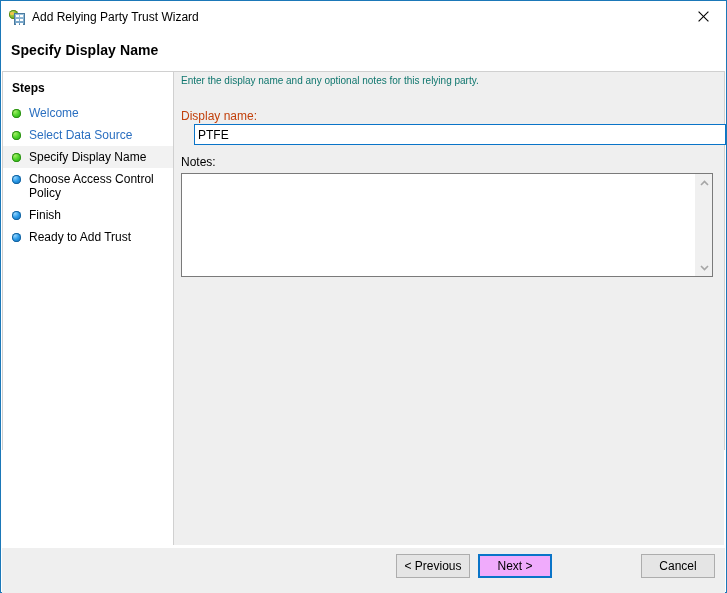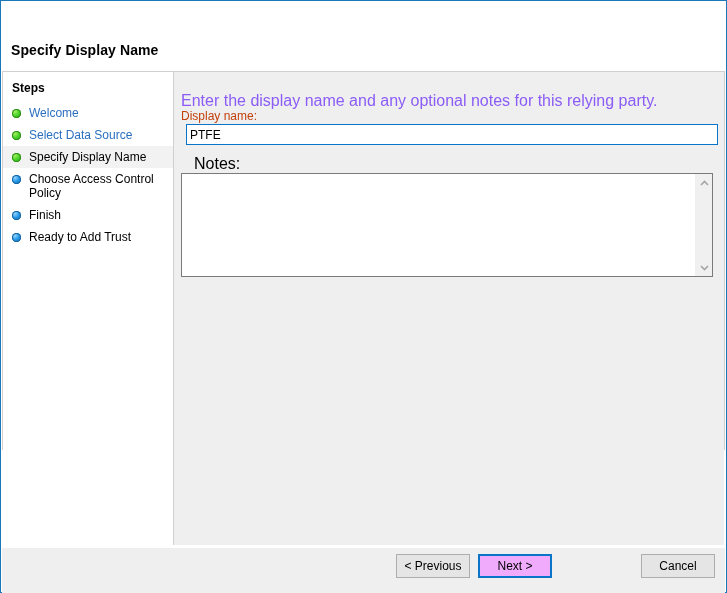--- a/index.html
+++ b/index.html
@@ -186,52 +186,52 @@
     position: absolute;
     left: 171px;
     top: 0;
     width: 550px;
     height: 473px;
     background: #efefef;
   }
   .intro-text {
     position: absolute;
     left: 7px;
-    top: 20px;
-    font-size: 16px;
-    color: #8b5cf6;
+    top: 3px;
+    font-size: 10px;
+    color: #0f766e;
   }
   .label-display {
     position: absolute;
     left: 7px;
     top: 37px;
     font-size: 12px;
     color: #c2410c;
   }
   .display-input {
     position: absolute;
-    left: 12px;
+    left: 20px;
     top: 52px;
     width: 532px;
     height: 21px;
     box-sizing: border-box;
     border: 1px solid #0a74c8;
     background: #ffffff;
     font-family: "Liberation Sans", sans-serif;
     font-size: 12px;
     color: #000000;
     padding: 0 0 0 3px;
     outline: none;
     line-height: 19px;
   }
   .label-notes {
     position: absolute;
-    left: 20px;
+    left: 7px;
     top: 83px;
-    font-size: 16px;
+    font-size: 12px;
     color: #000000;
   }
   .notes-box {
     position: absolute;
     left: 7px;
     top: 101px;
     width: 532px;
     height: 104px;
     box-sizing: border-box;
     border: 1px solid #7a7a7a;
@@ -300,20 +300,33 @@
     background: #f0abfc;
     line-height: 20px;
   }
   .btn.cancel { right: 10px; width: 74px; margin-left: 8px; }
 </style>
 </head>
 <body>
 
 <div class="window">
 
+  <div class="titlebar">
+    <span class="title-icon">
+      <span class="globe"></span>
+      <span class="srv"></span>
+    </span>
+    <span class="title-text">Add Relying Party Trust Wizard</span>
+    <div class="close-btn">
+      <svg width="11" height="11" viewBox="0 0 11 11" aria-hidden="true">
+        <line x1="0.6" y1="0.6" x2="10.4" y2="10.4" stroke="#000" stroke-width="1.1"></line>
+        <line x1="10.4" y1="0.6" x2="0.6" y2="10.4" stroke="#000" stroke-width="1.1"></line>
+      </svg>
+    </div>
+  </div>
 
   <div class="header">
     <div class="header-title">Specify Display Name</div>
   </div>
 
   <div class="body-area">
 
     <div class="steps-pane">
       <div class="steps-title">Steps</div>
       <div class="steps-list">

